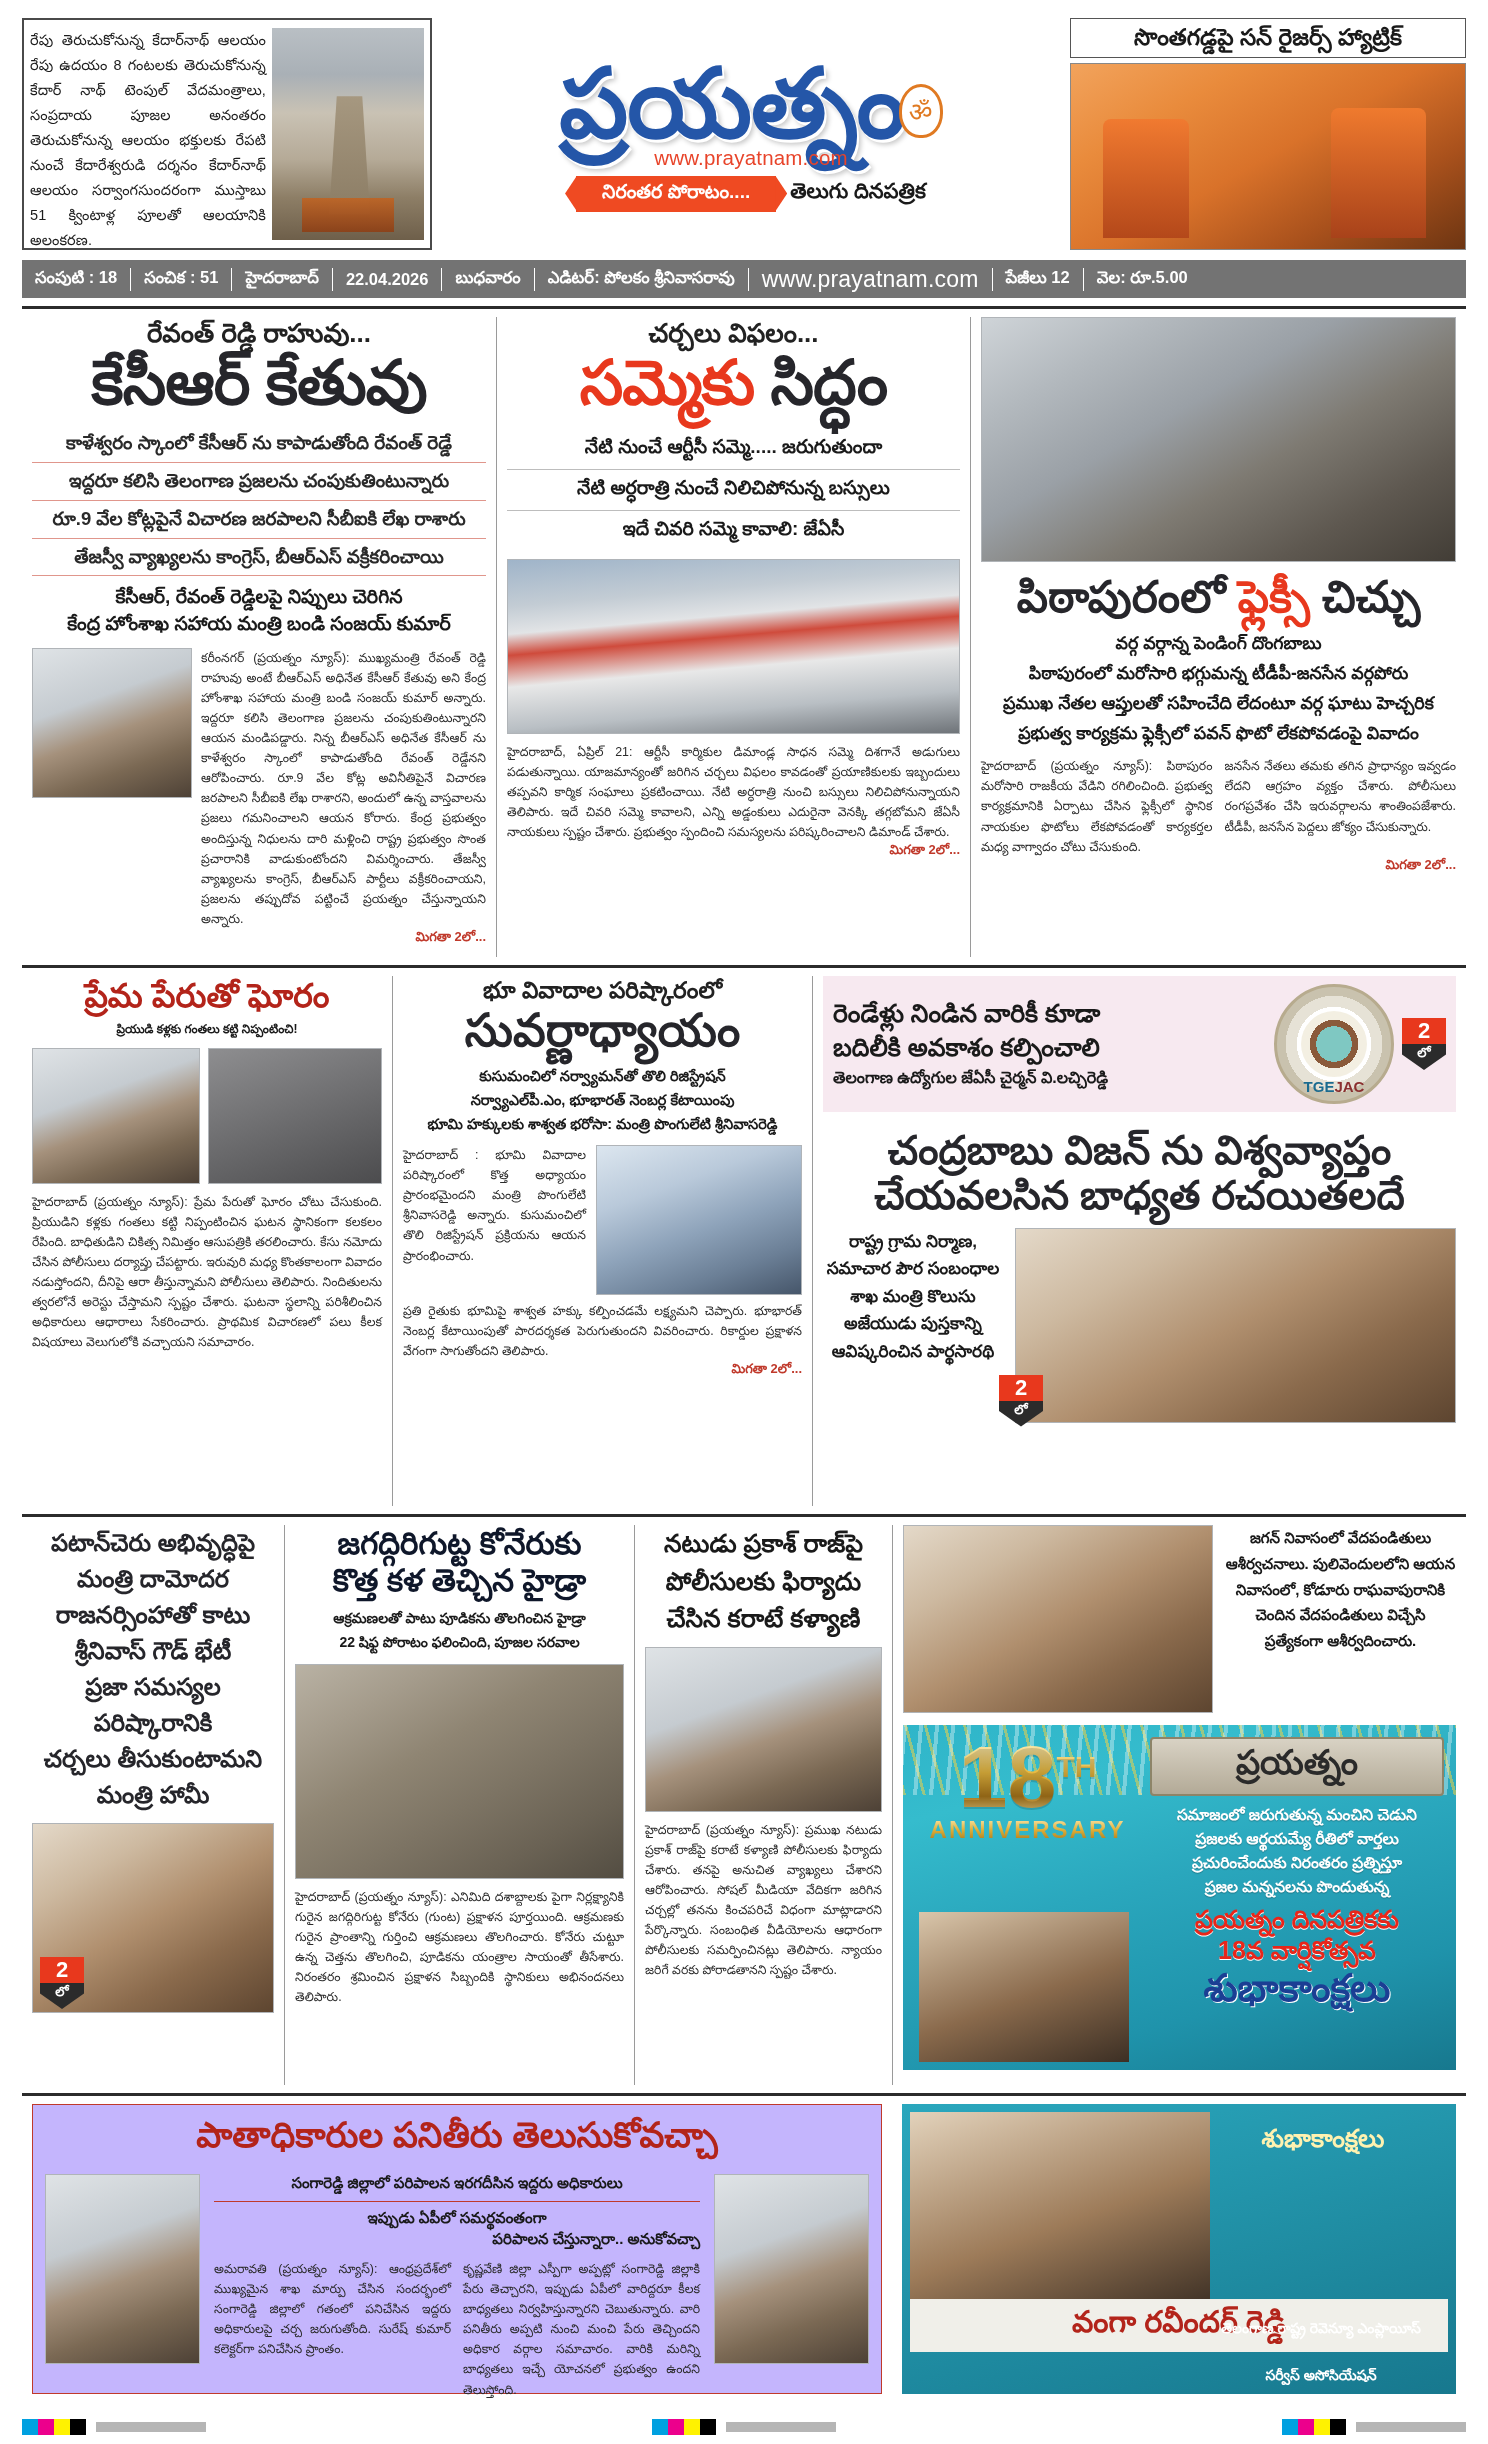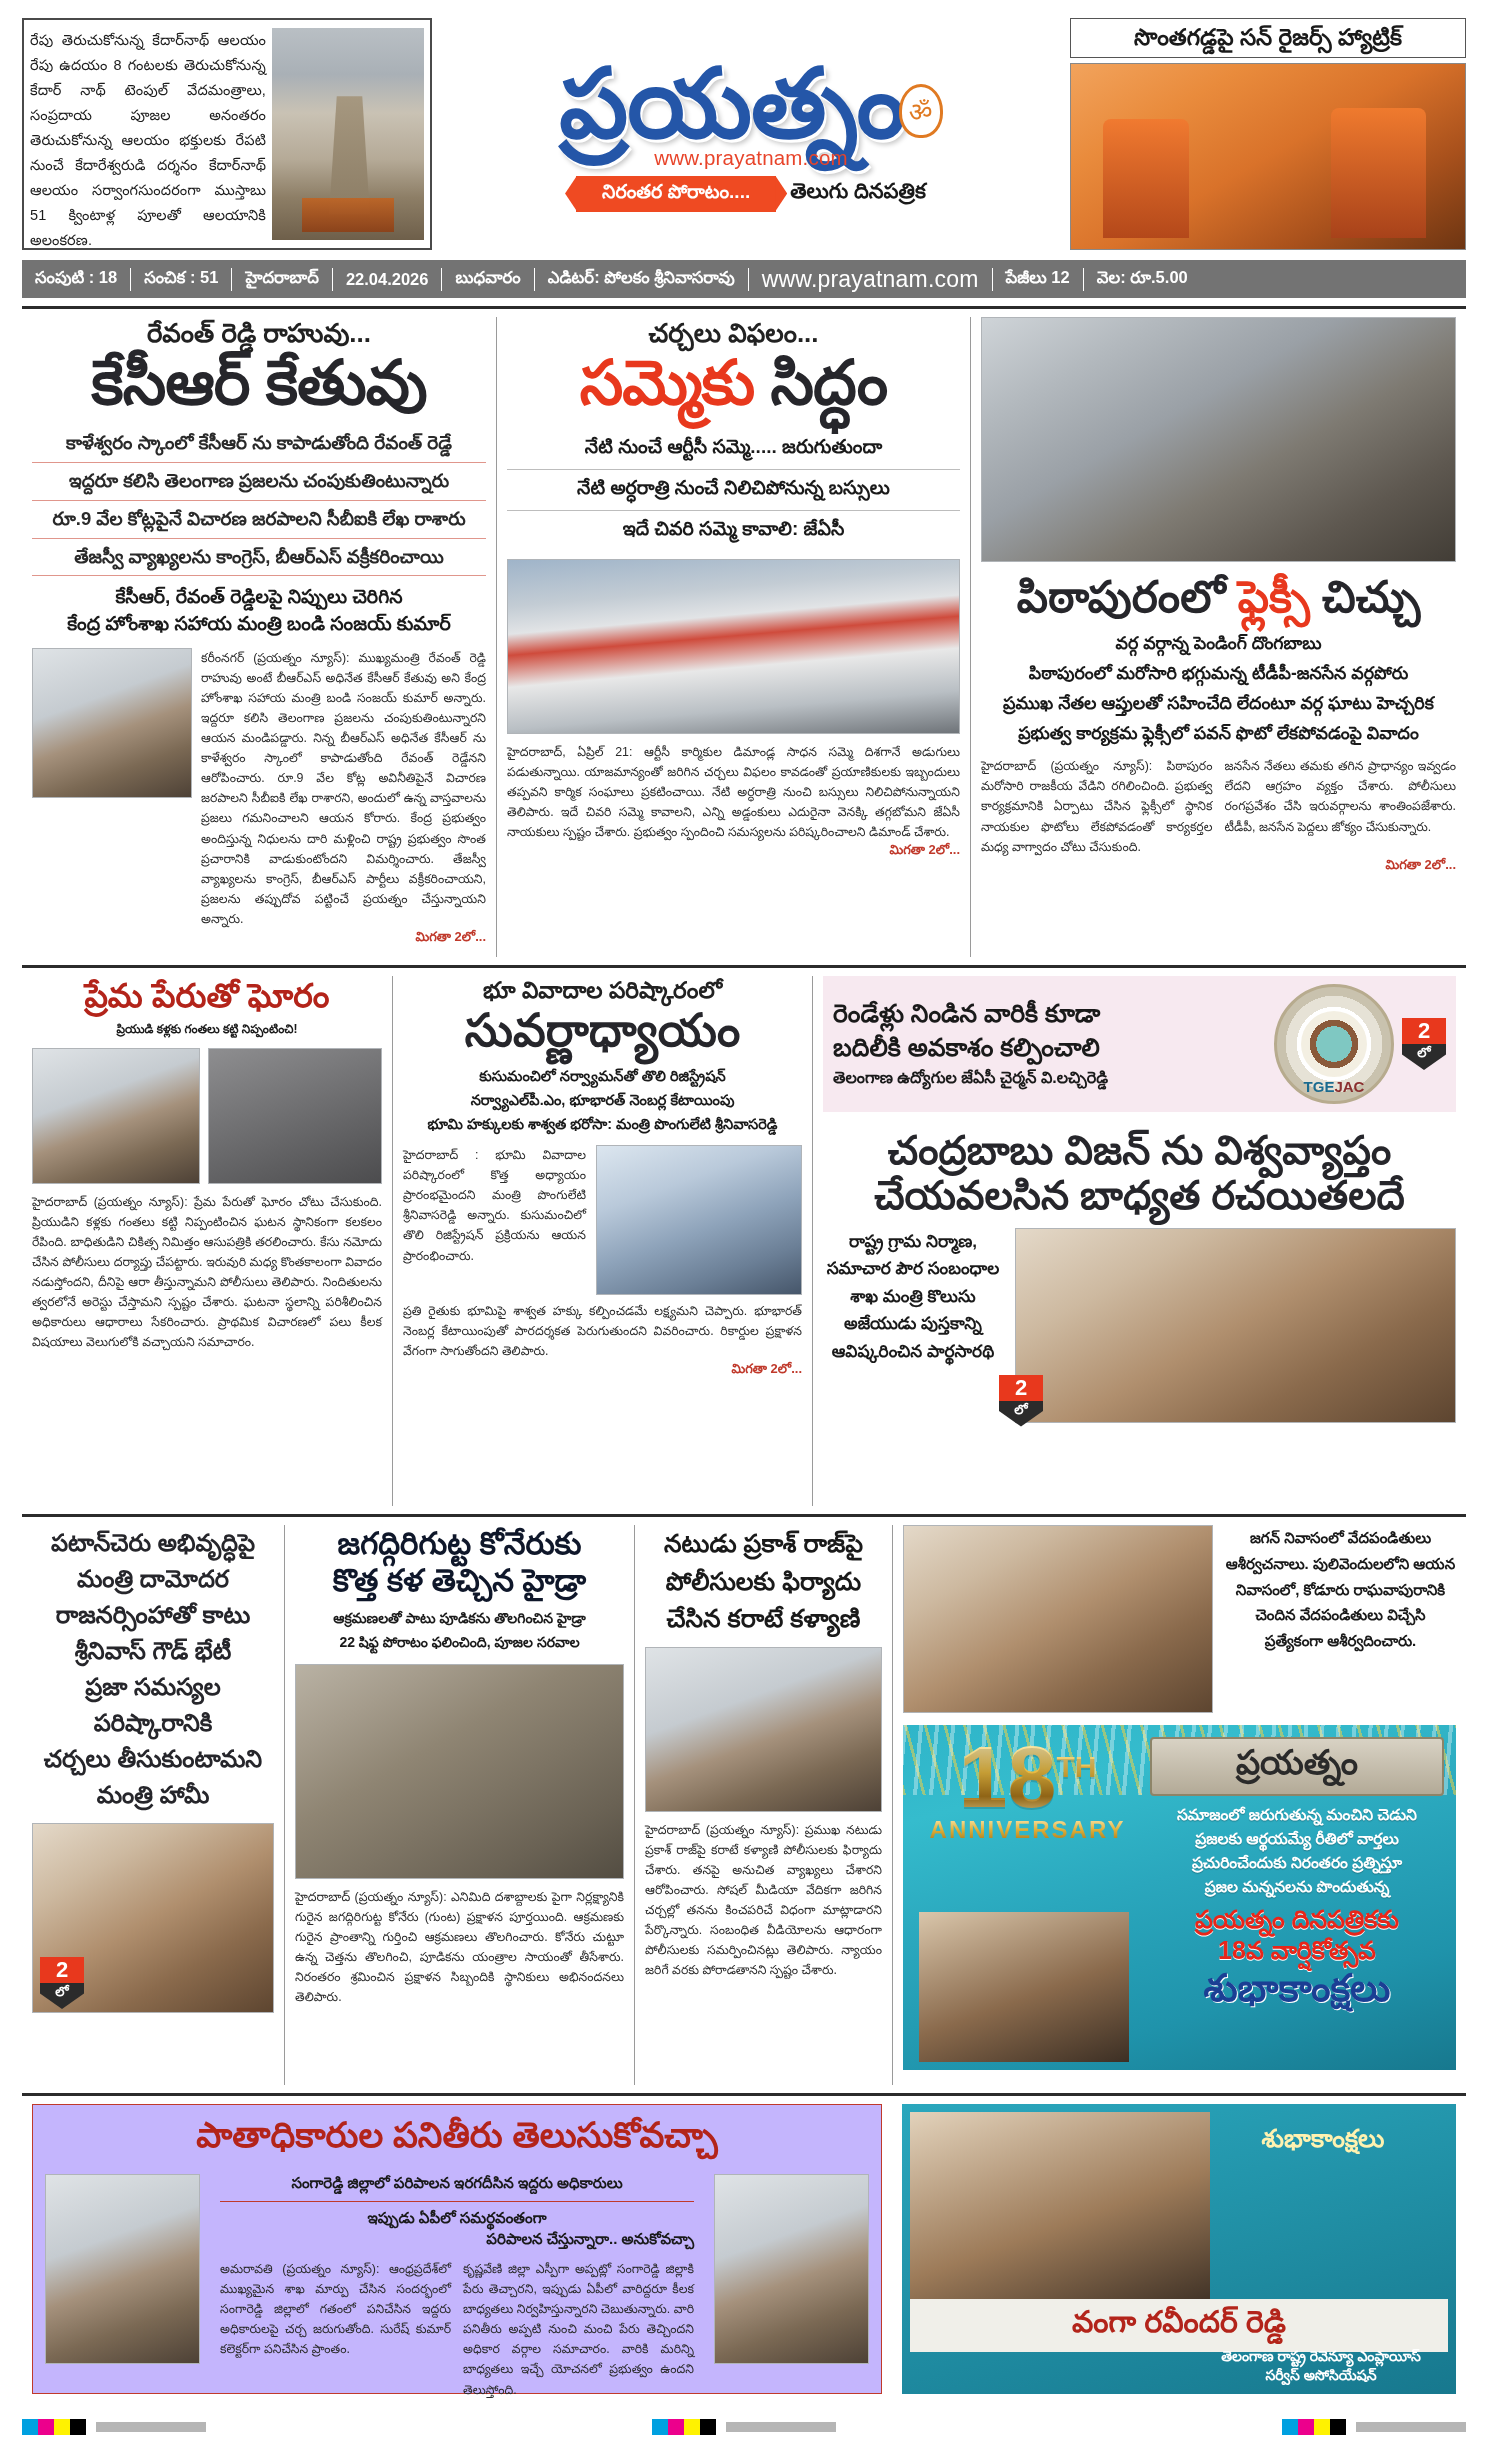--- a/index.html
+++ b/index.html
@@ -429,21 +429,21 @@
       </div>
     </div>
   </div>
 
   <div class="hr-thick"></div>
 
   <div class="row" style="height:305px;">
     <div class="col" style="width:870px;">
       <div class="pink-box" style="height:290px;">
         <div style="text-align:center;font-size:35px;font-weight:bold;color:#b3241a;">పాతాధికారుల పనితీరు తెలుసుకోవచ్చా</div>
-        <div style="display:flex;gap:20px;margin-top:10px;">
+        <div style="display:flex;gap:14px;margin-top:10px;">
           <div class="photo ph-portrait" style="width:155px;height:190px;"></div>
           <div style="flex:1;">
             <div style="text-align:center;font-size:15px;font-weight:bold;padding-bottom:6px;border-bottom:1.4px solid #c0392b;">సంగారెడ్డి జిల్లాలో పరిపాలన ఇరగదీసిన ఇద్దరు అధికారులు</div>
             <div style="text-align:center;font-size:15px;font-weight:bold;margin-top:7px;">ఇప్పుడు ఏపీలో సమర్థవంతంగా</div>
             <div style="text-align:right;font-size:15px;font-weight:bold;">పరిపాలన చేస్తున్నారా.. అనుకోవచ్చా</div>
             <div style="display:flex;gap:12px;margin-top:8px;">
               <div class="body-text" style="flex:1;">అమరావతి (ప్రయత్నం న్యూస్): ఆంధ్రప్రదేశ్‌లో ముఖ్యమైన శాఖ మార్పు చేసిన సందర్భంలో సంగారెడ్డి జిల్లాలో గతంలో పనిచేసిన ఇద్దరు అధికారులపై చర్చ జరుగుతోంది. సురేష్ కుమార్ కలెక్టర్‌గా పనిచేసిన ప్రాంతం.</div>
               <div class="body-text" style="flex:1;">కృష్ణవేణి జిల్లా ఎస్పీగా అప్పట్లో సంగారెడ్డి జిల్లాకి పేరు తెచ్చారని, ఇప్పుడు ఏపీలో వారిద్దరూ కీలక బాధ్యతలు నిర్వహిస్తున్నారని చెబుతున్నారు. వారి పనితీరు అప్పటి నుంచి మంచి పేరు తెచ్చిందని అధికార వర్గాల సమాచారం. వారికి మరిన్ని బాధ్యతలు ఇచ్చే యోచనలో ప్రభుత్వం ఉందని తెలుస్తోంది.</div>
             </div>
           </div>
@@ -455,21 +455,21 @@
     <div class="col" style="width:574px;">
       <div style="background:linear-gradient(165deg,#2aa7bd,#17788e);height:290px;position:relative;padding:8px;">
         <div style="position:absolute;left:8px;top:8px;width:300px;height:196px;
                     background:linear-gradient(160deg,#e2d2bb,#9d7b59 55%,#3c2f24);"></div>
         <div style="position:absolute;right:8px;top:18px;width:250px;">
           <div style="color:#fff2b0;font-size:25px;font-weight:bold;text-align:center;line-height:1.3;">శుభాకాంక్షలు</div>
         </div>
         <div class="anniv-name" style="position:absolute;left:8px;right:8px;bottom:42px;">వంగా రవీందర్ రెడ్డి</div>
         <div style="position:absolute;right:10px;bottom:8px;width:250px;">
           <div class="anniv-org" style="color:#fff;">తెలంగాణ రాష్ట్ర రెవెన్యూ ఎంప్లాయీస్</div>
-          <div class="anniv-org" style="color:#fff;">సర్వీస్ అసోసియేషన్</div>
+          <div class="anniv-org" style="color:#fff;margin-top:28px;">సర్వీస్ అసోసియేషన్</div>
         </div>
       </div>
     </div>
   </div>
 
   <div class="colorbar">
     <div class="seg">
       <div class="sw" style="background:#00a0e0;"></div>
       <div class="sw" style="background:#ec008c;"></div>
       <div class="sw" style="background:#fff200;"></div>

